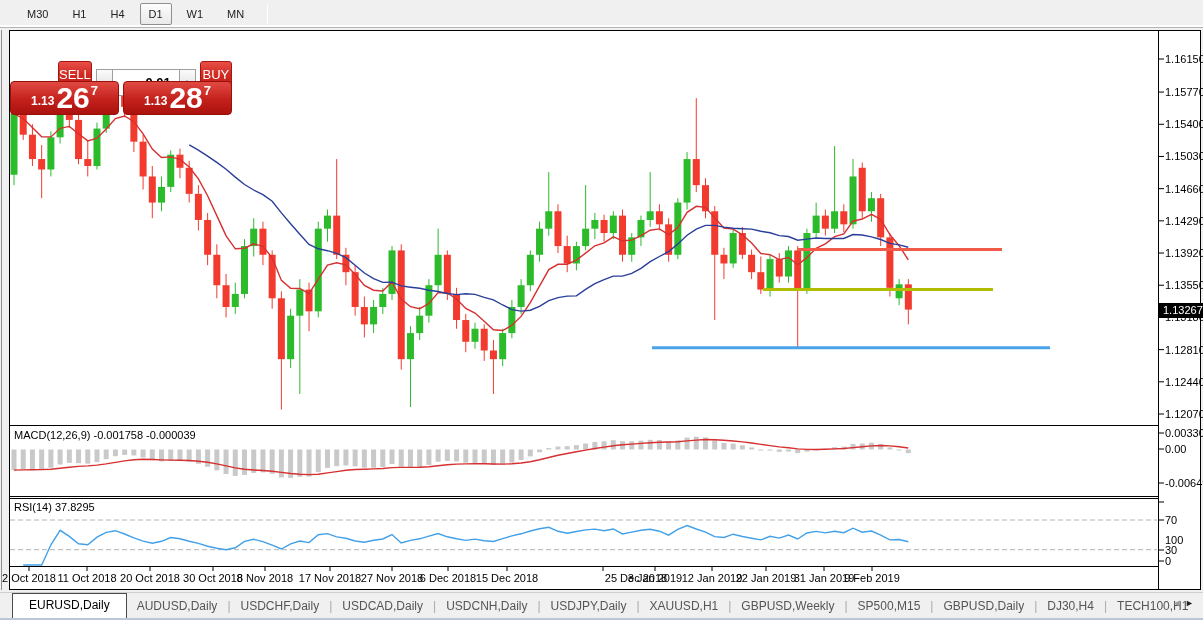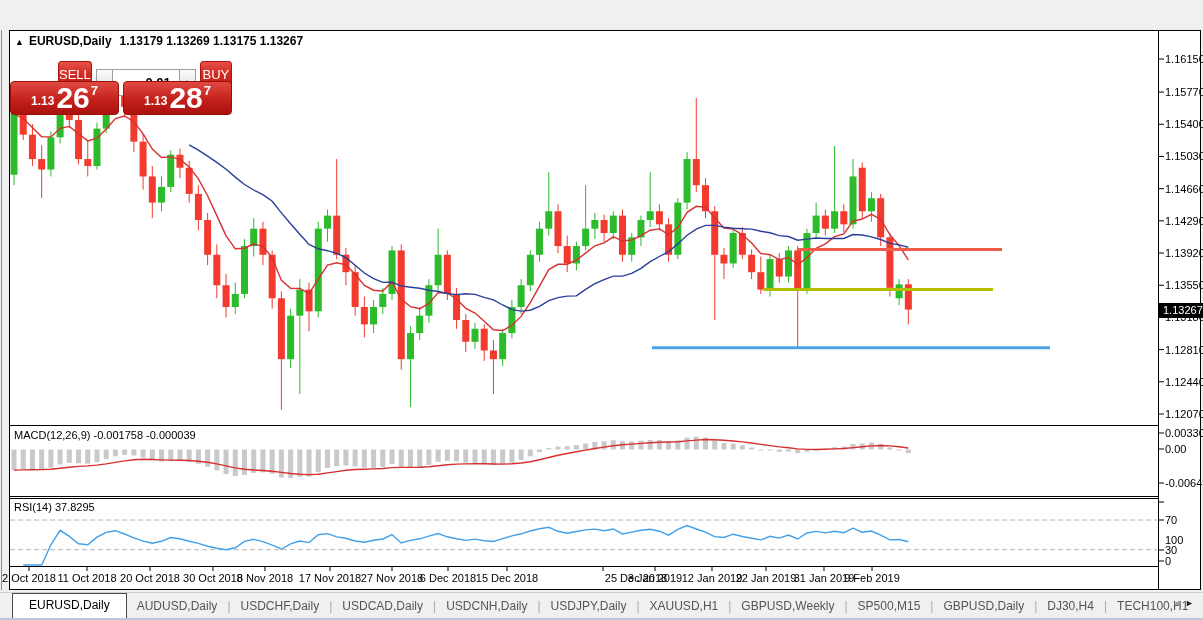--- a/index.html
+++ b/index.html
@@ -57,20 +57,29 @@
   .tab-sep{color:#aaa;font-size:12px;padding-bottom:5px;}
   #tab-arrows{position:absolute;right:5px;top:598px;font-size:9px;letter-spacing:4px;}
   #tab-arrows .lft{color:#9a9a9a;} #tab-arrows .rgt{color:#222;}
   #status-strip{position:absolute;left:0;top:618px;width:1203px;height:2px;background:#b9c7d9;}
 </style>
 </head>
 <body>
 
 <div id="stage">
 
+  <div id="toolbar">
+      <div class="tf-btn">M30</div>
+      <div class="tf-btn">H1</div>
+      <div class="tf-btn">H4</div>
+      <div class="tf-btn sel">D1</div>
+      <div class="tf-btn">W1</div>
+      <div class="tf-btn">MN</div>
+      <div id="tb-sep"></div>
+    </div>
 
   <div id="win"></div>
   <div id="frame-line"></div>
 
   <svg id="chart-svg" width="1203" height="620">
       <rect x="9.5" y="30.5" width="1191" height="559" fill="#fff" stroke="#000" stroke-width="1"></rect>
       <line x1="1158.5" y1="30.5" x2="1158.5" y2="590" stroke="#000"></line>
       <line x1="9.5" y1="425.5" x2="1158.5" y2="425.5" stroke="#000"></line>
       <line x1="9.5" y1="496.5" x2="1158.5" y2="496.5" stroke="#000"></line>
       <line x1="9.5" y1="498.5" x2="1158.5" y2="498.5" stroke="#000"></line>
@@ -415,23 +424,20 @@
         <line x1="507" y1="567" x2="507" y2="571" stroke="#000"></line>
         <line x1="603" y1="567" x2="603" y2="571" stroke="#000"></line>
         <line x1="655" y1="567" x2="655" y2="571" stroke="#000"></line>
         <line x1="712" y1="567" x2="712" y2="571" stroke="#000"></line>
         <line x1="766" y1="567" x2="766" y2="571" stroke="#000"></line>
         <line x1="824" y1="567" x2="824" y2="571" stroke="#000"></line>
         <line x1="872" y1="567" x2="872" y2="571" stroke="#000"></line>
       </g>
     </svg>
 
-  <div id="title-row">
-    <span class="tri">▲</span><span>EURUSD,Daily</span><span class="quotes">1.13179 1.13269 1.13175 1.13267</span>
-  </div>
 
   <div id="quote-panel">
     <div class="row1">
       <div class="tbtn">SELL</div>
       <div class="spin">
         <div class="spin-btn">
             <i class="dn"></i>
           </div>
         <input id="vol-input" readonly="" value="0.01" style="">
         <div class="spin-btn">

